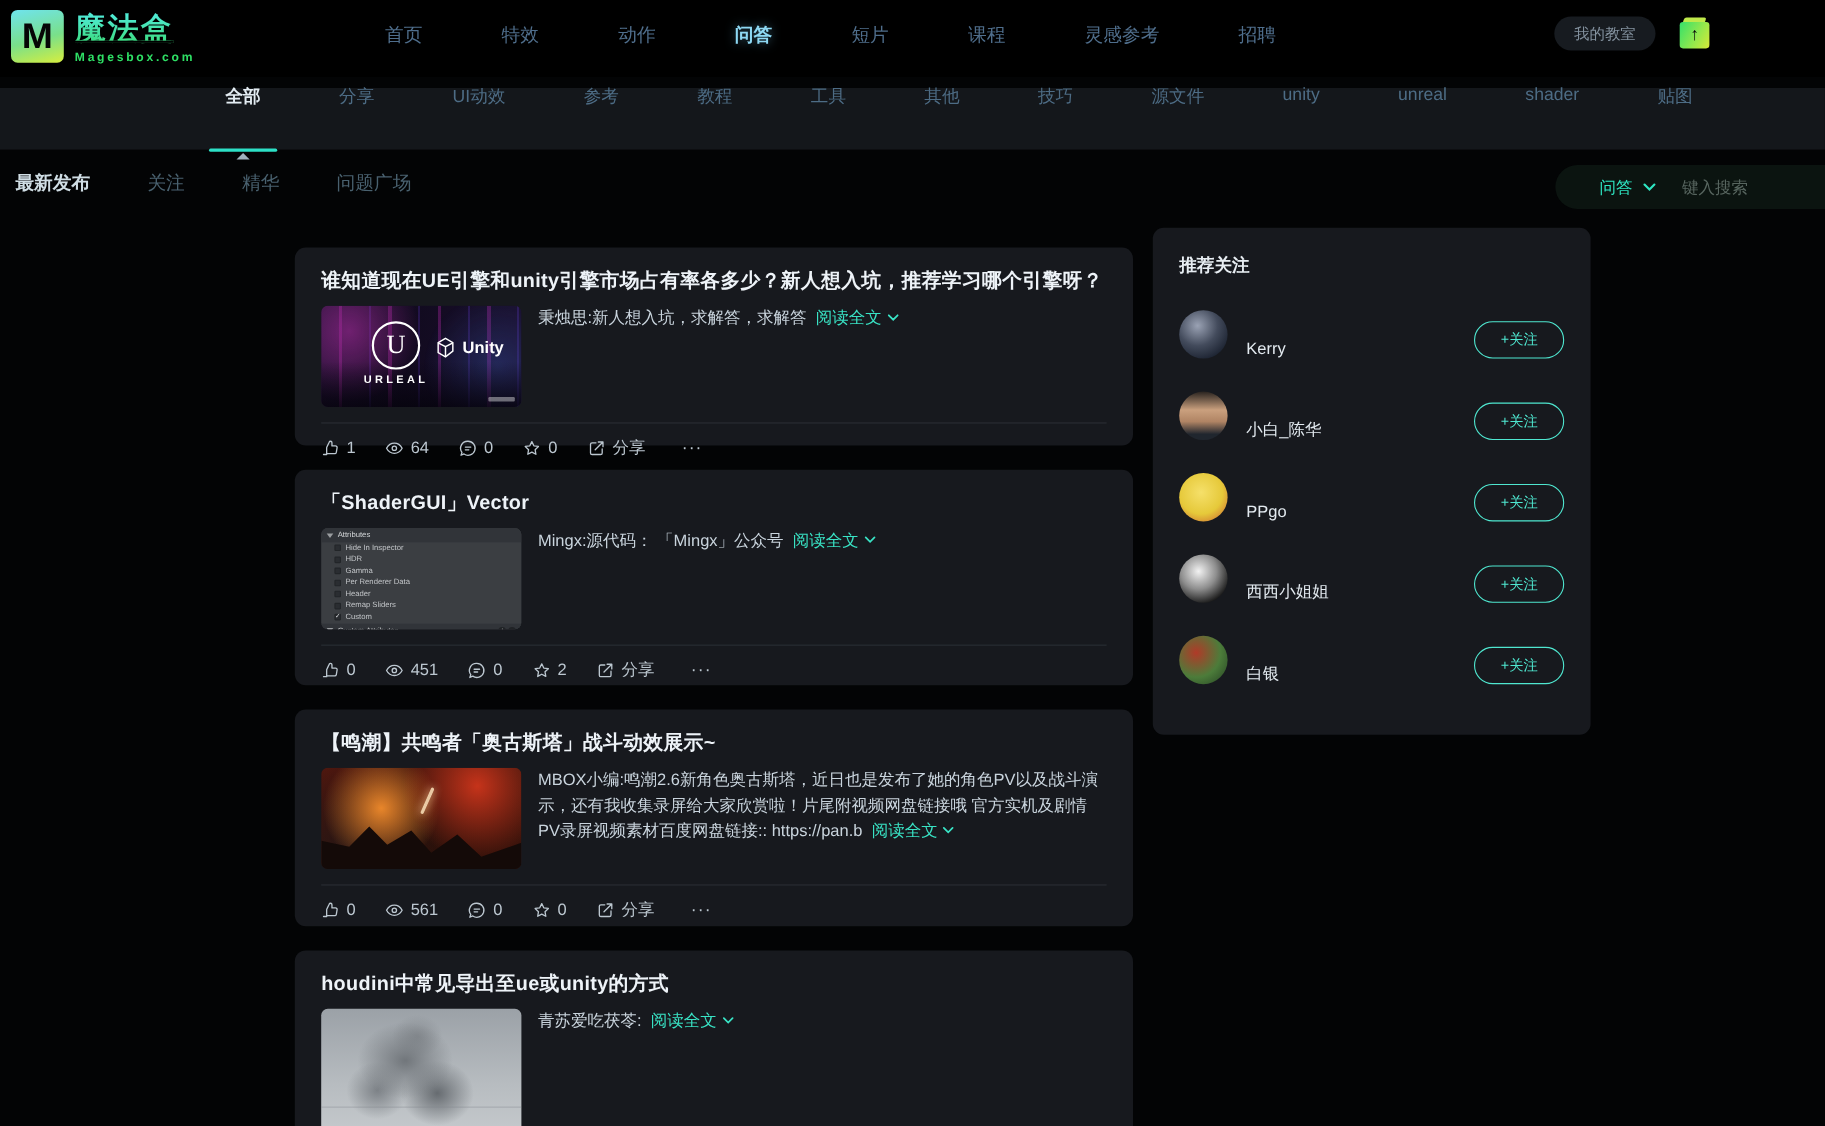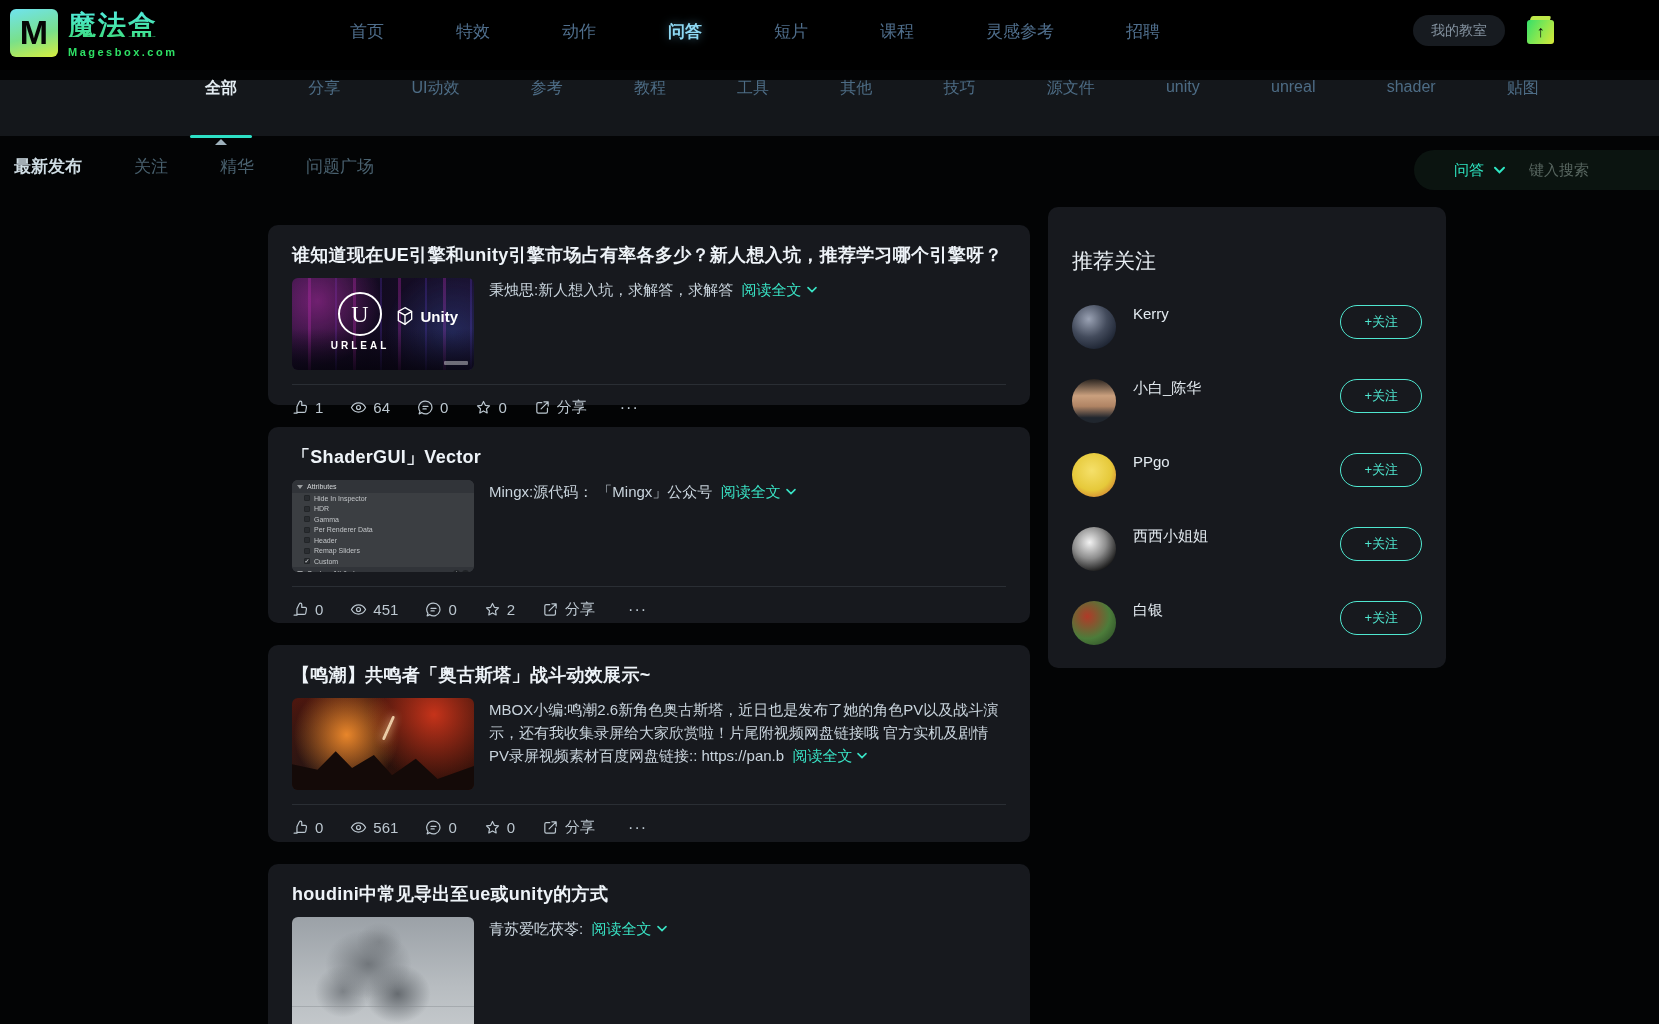--- a/index.html
+++ b/index.html
@@ -125,22 +125,22 @@
     background:
       radial-gradient(ellipse 34% 40% at 42% 38%, #71767b 0%, rgba(113,118,123,0) 70%),
       radial-gradient(ellipse 22% 30% at 28% 60%, #7d8287 0%, rgba(125,130,135,0) 70%),
       radial-gradient(ellipse 26% 34% at 58% 62%, #666b70 0%, rgba(102,107,112,0) 70%),
       radial-gradient(ellipse 18% 22% at 48% 20%, #888d92 0%, rgba(136,141,146,0) 70%); }
   .t-hou .grid2 { position:absolute; left:0; bottom:34px; width:100%; height:1px; background:rgba(130,136,140,.4); }
 
   
   .sidebar { position:absolute; left:1048px; top:207px; width:398px; height:461px;
     background:#17191e; border-radius:10px; padding:24px 24px 0 24px; }
-  .side-title { font-size:21px; font-weight:400; color:#e7edf2;margin-top:16px; }
-  .user-row { display:flex; align-items:flex-start; margin-top:30px; height:44px; }
+  .side-title { font-size:16px; font-weight:700; color:#e7edf2; }
+  .user-row { display:flex; align-items:flex-end; margin-top:30px; height:44px; }
   .avatar { width:44px; height:44px; border-radius:50%; flex-shrink:0; cursor:pointer; }
   .av-kerry { background:radial-gradient(circle at 38% 32%, #9aa2b4 0%, #434b5c 45%, #1b2230 80%); }
   .av-chenhua { background:linear-gradient(180deg,#2a2420 0%,#caa07e 38%,#b08464 62%,#20262e 88%); }
   .av-ppgo { background:radial-gradient(circle at 45% 40%, #f5e06a 0%, #e6c93a 55%, #c8592e 100%); }
   .av-xixi { background:radial-gradient(circle at 40% 35%, #f2f2f2 0%, #8d8d8d 42%, #161616 78%); }
   .av-baiyin { background:radial-gradient(circle at 35% 35%, #b03a28 0%, #4c7c3a 55%, #233f22 100%); }
   .user-name { margin-left:17px; font-size:15px; color:#e3eaf0; cursor:pointer; }
   .follow-btn { margin-left:auto; height:34px; padding:0 23px; border:1.5px solid #4fe7d0;
     border-radius:18px; background:transparent; color:#4fe7d0; font-size:13px; cursor:pointer; }
 </style>

